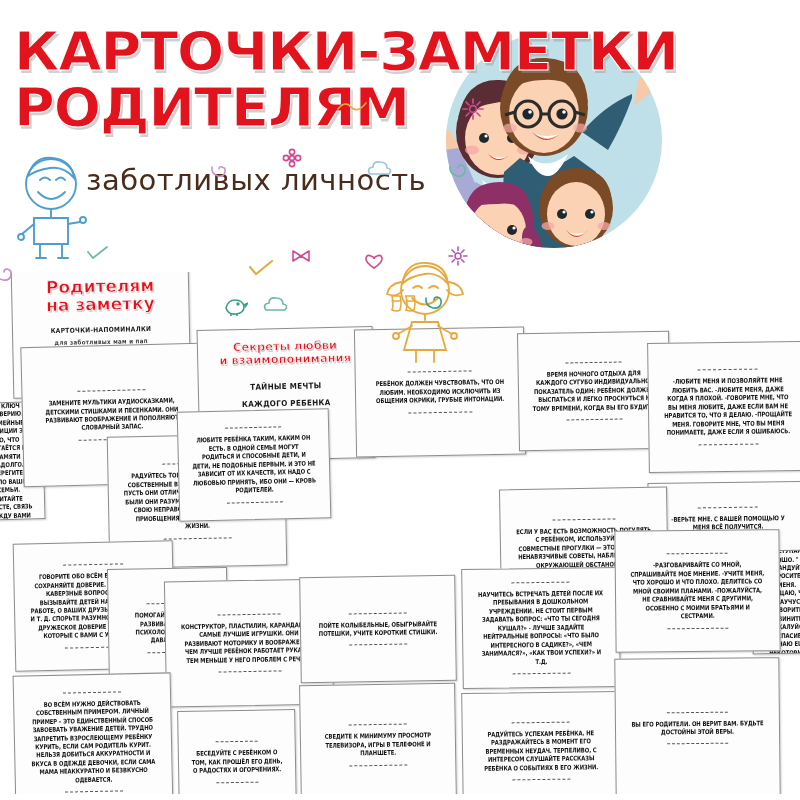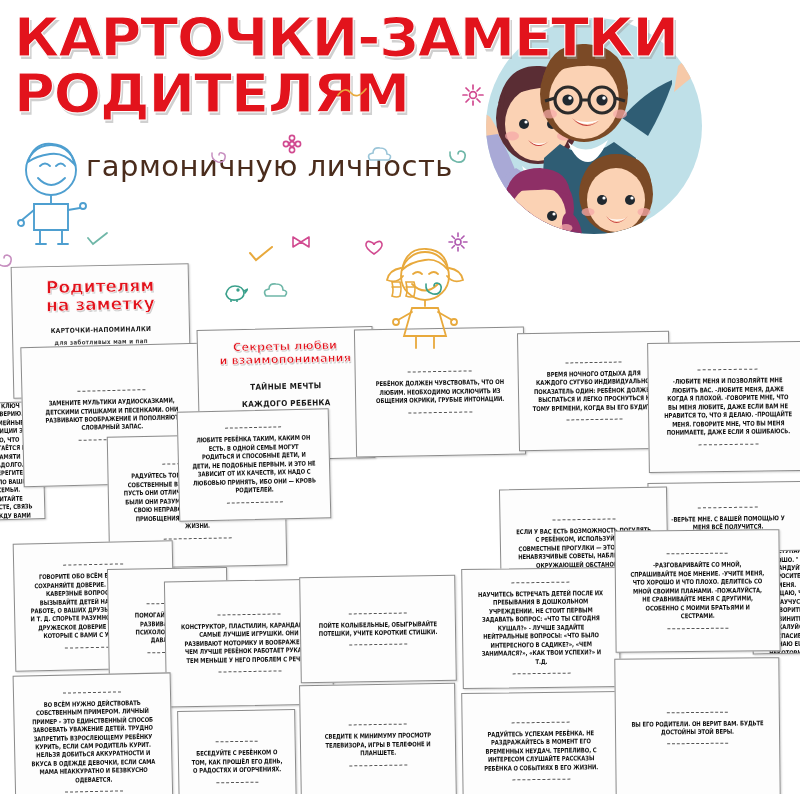--- a/index.html
+++ b/index.html
@@ -6,21 +6,21 @@
   html,body{margin:0;padding:0;}
   body{
     width:800px;height:800px;overflow:hidden;
     background:#ffffff;
     font-family:"Liberation Sans","DejaVu Sans",sans-serif;
     position:relative;
   }
   #poster{position:relative;width:800px;height:800px;overflow:hidden;background:#fff;}
 
   
-  .header{position:absolute;left:0;top:0;width:672px;height:262px;z-index:40;padding-left:40px;}
+  .header{position:absolute;left:0;top:14px;width:672px;height:262px;z-index:40;}
 
   .title-wrap{position:absolute;left:14px;top:12px;width:560px;}
   .title-line{
     font-family:"DejaVu Sans","Liberation Sans",sans-serif;
     font-weight:bold;
     color:#e2131c;
     font-size:54px;
     line-height:0.96;
     letter-spacing:-1px;
     -webkit-text-stroke:1px #ffffff;
@@ -360,21 +360,21 @@
         <circle cx="7" cy="85" r="3"></circle>
           <circle cx="69" cy="68" r="3"></circle>
         <path d="M26 92 v14"></path>
           <path d="M48 92 v14"></path>
         <path d="M22 106 h10"></path>
           <path d="M44 106 h10"></path>
       </svg>
     </div>
 
     <div class="subtitle">
-      <span class="s2">гармоничную личность</span>
+      <span class="s2">заботливых личность</span>
     </div>
 
     <div class="doodle-girl">
       <svg viewBox="0 0 86 112" width="86" height="112" fill="none" stroke="#e8a93c" stroke-width="1.8" stroke-linecap="round">
         <circle cx="43" cy="38" r="24"></circle>
         <path d="M20 32 Q24 10 44 11 Q64 12 66 32 Q56 20 43 22 Q28 24 20 32"></path>
         <path d="M19 30 q-12 2 -14 12 q10 4 16 -4"></path>
         <path d="M67 30 q12 2 14 12 q-10 4 -16 -4"></path>
         <path d="M31 36 q5 -4 9 0"></path>
           <path d="M47 36 q5 -4 9 0"></path>

